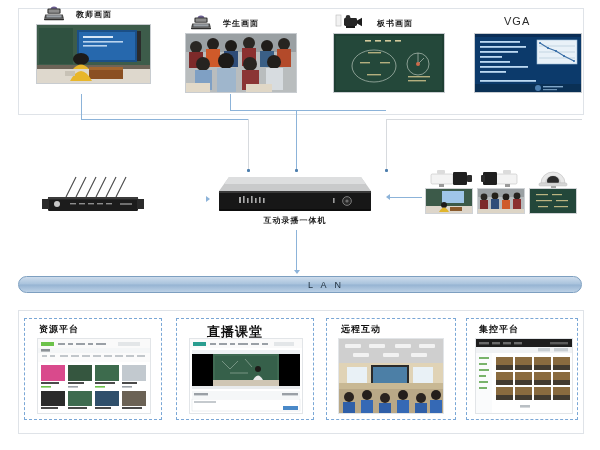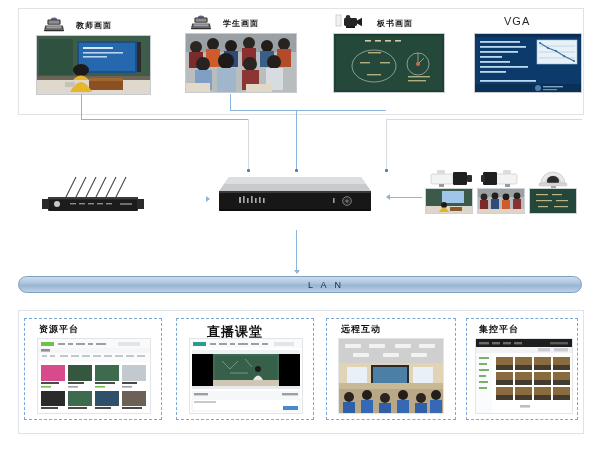--- a/index.html
+++ b/index.html
@@ -99,21 +99,21 @@
   .arw-l{position:absolute;width:0;height:0;border-top:3px solid transparent;border-bottom:3px solid transparent;border-right:4px solid #8cb3d9;}
   .arw-r{position:absolute;width:0;height:0;border-top:3px solid transparent;border-bottom:3px solid transparent;border-left:4px solid #8cb3d9;}
 </style>
 </head>
 <body>
 
 <div id="canvas">
 
   <div class="panel" style="left:18px;top:8px;width:564px;height:105px;"></div>
 
-  <div class="abs" style="left:36px;top:14px;width:106px;height:82px;">
+  <div class="abs" style="left:36px;top:3px;width:106px;height:82px;">
     <svg class="abs" style="left:8px;top:2px;" width="20" height="16" viewBox="0 0 20 16">
       <ellipse cx="10" cy="4.2" rx="3.4" ry="2.6" fill="#6a5d8f"></ellipse>
       <rect x="3.4" y="3.6" width="13.2" height="5.2" rx="1.2" fill="#3a3a3a"></rect>
       <rect x="4.6" y="4.6" width="10.8" height="3.2" rx="0.6" fill="#8d8d8d"></rect>
       <path d="M1.2 9.4 H18.8 L19.8 13.6 H0.2 Z" fill="#4a4a4a"></path>
       <rect x="2.4" y="10.2" width="15.2" height="2.4" rx="0.5" fill="#9aa0a6"></rect>
       <rect x="0" y="13.6" width="20" height="1.6" rx="0.7" fill="#2d2d2d"></rect>
     </svg>
     <div class="src-label cn" style="left:40px;top:6px;">教师画面</div>
 
@@ -316,20 +316,21 @@
         <rect x="32" y="23" width="1.6" height="5"></rect>
         <rect x="36" y="21" width="1.6" height="7"></rect>
         <rect x="40" y="23" width="1.6" height="5"></rect>
         <rect x="44" y="22" width="1.6" height="6"></rect>
         <rect x="48" y="23" width="1.6" height="5"></rect>
       </g>
       <rect x="118" y="23" width="1.6" height="5" fill="#9a9a9a"></rect>
       <circle cx="132" cy="26" r="4.4" fill="#2a2a2a" stroke="#8f8f8f" stroke-width="0.8"></circle>
       <circle cx="132" cy="26" r="1.6" fill="#6e6e6e"></circle>
     </svg>
+    <div class="dev-label cn" style="left:0;top:40px;width:160px;">互动录播一体机</div>
   </div>
 
   <div class="arw-r" style="left:206px;top:196px;"></div>
 
   <div class="abs" style="left:425px;top:168px;width:152px;height:60px;">
 
     <svg class="abs" style="left:4px;top:0;" width="44" height="20" viewBox="0 0 44 20">
       <rect x="2" y="6" width="22" height="10" rx="1.4" fill="#f3f3f3" stroke="#c3c3c3" stroke-width="0.6"></rect>
       <rect x="24" y="4" width="14" height="13" rx="1.2" fill="#1f1f1f"></rect>
       <rect x="38" y="7" width="5" height="7" rx="1" fill="#2c2c2c"></rect>

